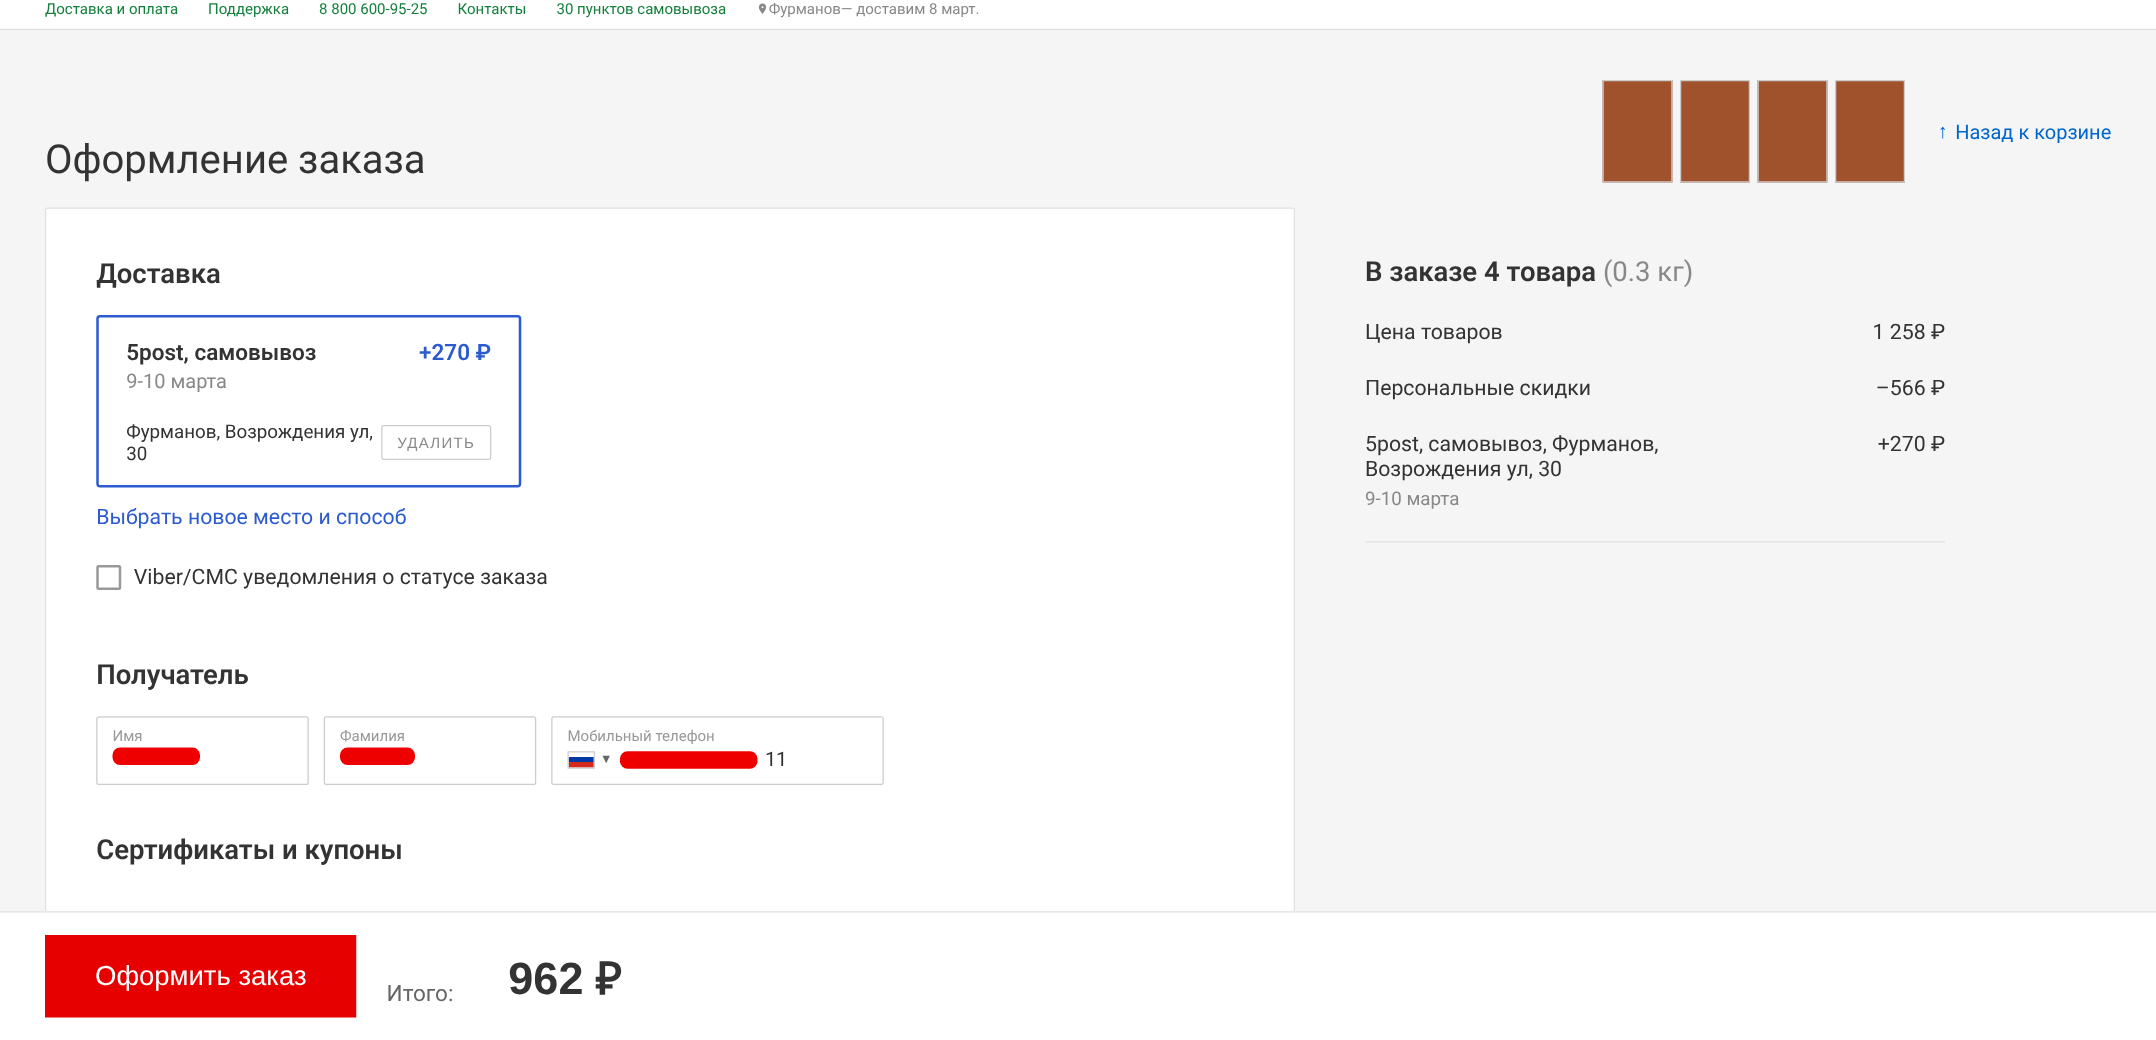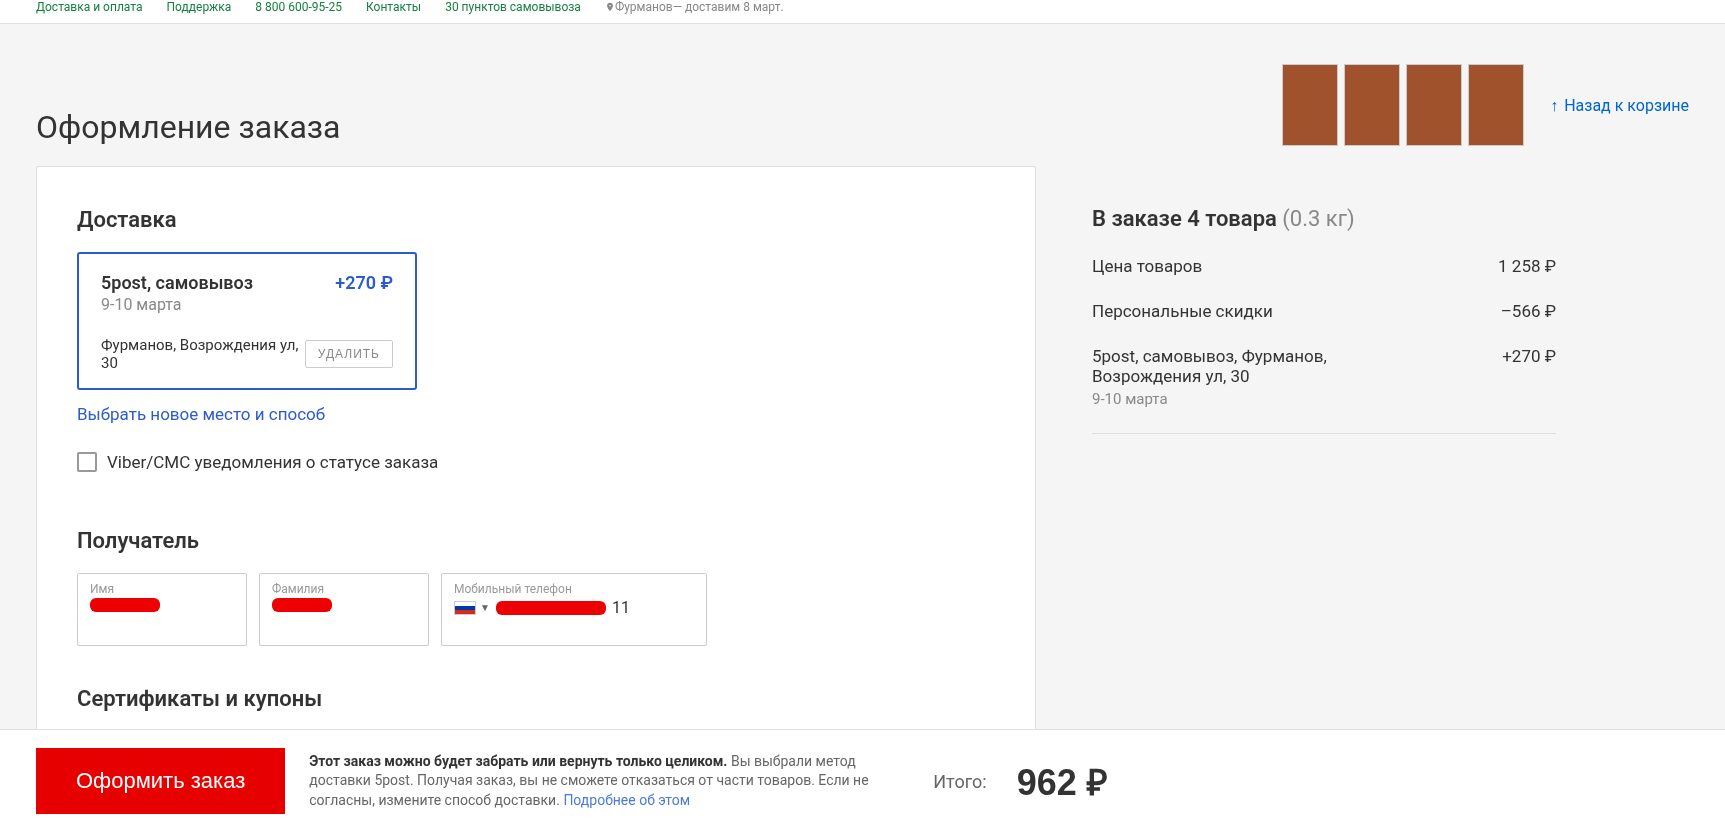--- a/index.html
+++ b/index.html
@@ -28,41 +28,41 @@
 .dc-date { color: #888; font-size: 16px; margin-top: 2px; }
 .dc-bottom { display: flex; justify-content: space-between; align-items: center; margin-top: 22px; }
 .dc-addr { font-size: 15px; }
 .btn-del { border: 1px solid #ccc; background: #fff; color: #888; padding: 6px 12px; font-size: 12px; letter-spacing: 1px; border-radius: 2px; cursor: pointer; }
 
 .link { color: #2b5bcf; text-decoration: none; font-size: 17px; display: inline-block; margin-bottom: 28px; }
 .cb-row { display: flex; align-items: center; gap: 10px; font-size: 17px; margin-bottom: 56px; }
 .cb { width: 20px; height: 20px; border: 2px solid #999; border-radius: 2px; }
 
 .fields { display: flex; gap: 12px; margin-bottom: 40px; }
-.field { border: 1px solid #ccc; border-radius: 2px; padding: 8px 12px 28px 12px; min-width: 170px; position: relative; }
+.field { border: 1px solid #ccc; border-radius: 2px; padding: 8px 12px 10px 12px; min-width: 170px; position: relative; }
 .field.phone { min-width: 266px; }
 .field-label { font-size: 12px; color: #999; }
 .field-val { font-size: 16px; display: flex; align-items: center; gap: 6px; margin-top: 2px; }
 .redact { display: inline-block; background: #e00; height: 14px; border-radius: 6px; }
 .flag { display: inline-block; width: 22px; height: 14px; background: linear-gradient(to bottom, #fff 33%, #0039a6 33%, #0039a6 66%, #d52b1e 66%); border: 1px solid #ccc; }
 .drop { font-size: 10px; color: #666; margin-left: -2px; }
 
 .summary-title { font-size: 22px; font-weight: 600; }
 .summary-title .muted { color: #888; font-weight: 400; }
 .sum-row { display: flex; justify-content: space-between; font-size: 17px; margin: 25px 0; }
 .sum-row .lbl { max-width: 300px; }
 .sum-row .sub { color: #888; font-size: 15px; margin-top: 4px; }
 .hr { border-top: 1px solid #e0e0e0; margin-top: 24px; }
 
 .footer-bar { position: fixed; bottom: 0; left: 0; right: 0; background: #fff; border-top: 1px solid #e0e0e0; padding: 18px 36px; display: flex; align-items: center; gap: 24px; }
 .btn-primary { background: #e60000; color: #fff; border: none; padding: 20px 40px; font-size: 22px; font-weight: 400; cursor: pointer; }
 .foot-text { flex: 1; max-width: 600px; font-size: 14px; color: #666; line-height: 1.4; }
 .foot-text b { color: #333; }
 .foot-text a { color: #4a7bd8; text-decoration: none; }
-.foot-total { display: flex; align-items: center; gap: 30px; }
+.foot-total { display: flex; align-items: flex-end; gap: 44px; }
 .foot-total .t-lbl { font-size: 18px; color: #666; }
 .foot-total .t-val { font-size: 36px; font-weight: 700; }
 .rub { font-family: Arial; }
 </style>
 </head>
 <body>
 
 <div class="topbar">
   <a href="#">Доставка и оплата</a>
   <a href="#">Поддержка</a>
@@ -163,22 +163,17 @@
         <div class="sub">9-10 марта</div>
       </div>
       <span>+270 ₽</span>
     </div>
     <div class="hr"></div>
   </div>
 </div>
 
 <div class="footer-bar">
   <button class="btn-primary">Оформить заказ</button>
-  <div class="foot-text">
-    <b>Этот заказ можно будет забрать или вернуть только целиком.</b>
-    <span> Вы выбрали метод доставки 5post. Получая заказ, вы не сможете отказаться от части товаров. Если не согласны, измените способ доставки. </span>
-    <a href="#">Подробнее об этом</a>
-  </div>
   <div class="foot-total">
     <span class="t-lbl">Итого:</span>
     <span class="t-val rub">962 ₽</span>
   </div>
 </div>
 
 </body></html>

